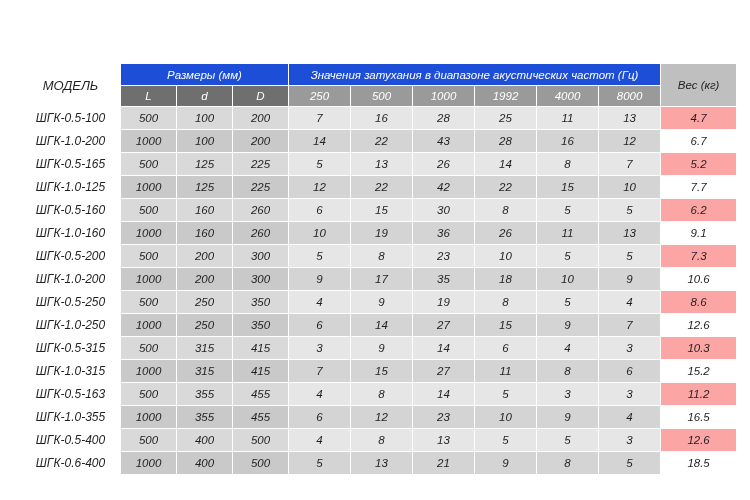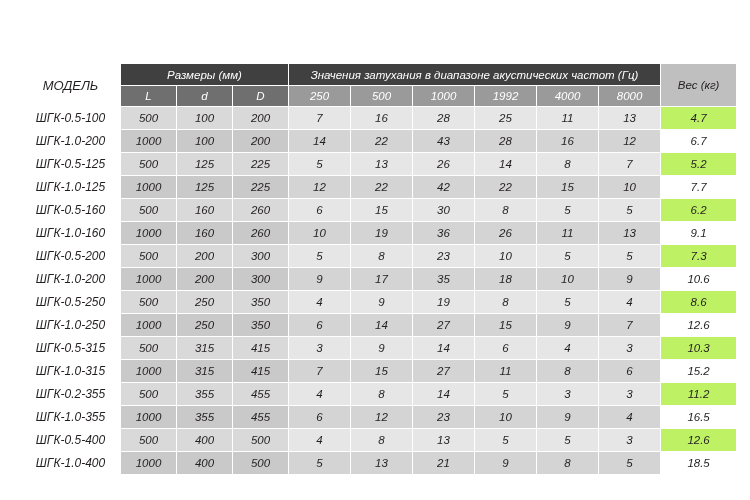--- a/index.html
+++ b/index.html
@@ -38,21 +38,21 @@
   .hdr-model {
     background: #ffffff;
     color: #231f20;
     font-weight: bold;
     font-size: 13px;
     text-align: left;
     padding-left: 6px !important;
     border-left: 1px solid #ffffff;
   }
   .hdr-group {
-    background: #404040;
+    background: #1d4ed8;
     color: #ffffff;
     font-weight: bold;
     font-size: 11.5px;
     height: 21px;
   }
   .hdr-weight {
     background: #bfbfbf;
     color: #231f20;
     font-weight: bold;
     font-size: 11.5px;
@@ -80,21 +80,21 @@
     font-weight: bold;
     font-size: 12px;
     text-align: left;
     padding-left: 6px !important;
     margin-top: 30px;
   }
   .row-odd .cell-dim { background: #d9d9d9; }
   .row-even .cell-dim { background: #c9c9c9; }
   .row-odd .cell-freq { background: #e6e6e6; }
   .row-even .cell-freq { background: #d4d4d4; }
-  .row-odd .cell-weight { background: #bef264; }
+  .row-odd .cell-weight { background: #fca5a5; }
   .row-even .cell-weight { background: #ffffff; }
   .cell-weight { color: #231f20; }
 </style>
 </head>
 <body>
 
 <div id="sheet">
   <table class="spec">
     <colgroup>
       <col style="width:106px">
@@ -149,21 +149,21 @@
         <td class="cell-dim">200</td>
         <td class="cell-freq">14</td>
         <td class="cell-freq">22</td>
         <td class="cell-freq">43</td>
         <td class="cell-freq">28</td>
         <td class="cell-freq">16</td>
         <td class="cell-freq">12</td>
         <td class="cell-weight">6.7</td>
       </tr>
       <tr class="row-odd">
-        <td class="cell-model">ШГК-0.5-125</td>
+        <td class="cell-model">ШГК-0.5-165</td>
         <td class="cell-dim">500</td>
         <td class="cell-dim">125</td>
         <td class="cell-dim">225</td>
         <td class="cell-freq">5</td>
         <td class="cell-freq">13</td>
         <td class="cell-freq">26</td>
         <td class="cell-freq">14</td>
         <td class="cell-freq">8</td>
         <td class="cell-freq">7</td>
         <td class="cell-weight">5.2</td>
@@ -279,21 +279,21 @@
         <td class="cell-dim">415</td>
         <td class="cell-freq">7</td>
         <td class="cell-freq">15</td>
         <td class="cell-freq">27</td>
         <td class="cell-freq">11</td>
         <td class="cell-freq">8</td>
         <td class="cell-freq">6</td>
         <td class="cell-weight">15.2</td>
       </tr>
       <tr class="row-odd">
-        <td class="cell-model">ШГК-0.2-355</td>
+        <td class="cell-model">ШГК-0.5-163</td>
         <td class="cell-dim">500</td>
         <td class="cell-dim">355</td>
         <td class="cell-dim">455</td>
         <td class="cell-freq">4</td>
         <td class="cell-freq">8</td>
         <td class="cell-freq">14</td>
         <td class="cell-freq">5</td>
         <td class="cell-freq">3</td>
         <td class="cell-freq">3</td>
         <td class="cell-weight">11.2</td>
@@ -318,21 +318,21 @@
         <td class="cell-dim">500</td>
         <td class="cell-freq">4</td>
         <td class="cell-freq">8</td>
         <td class="cell-freq">13</td>
         <td class="cell-freq">5</td>
         <td class="cell-freq">5</td>
         <td class="cell-freq">3</td>
         <td class="cell-weight">12.6</td>
       </tr>
       <tr class="row-even">
-        <td class="cell-model">ШГК-1.0-400</td>
+        <td class="cell-model">ШГК-0.6-400</td>
         <td class="cell-dim">1000</td>
         <td class="cell-dim">400</td>
         <td class="cell-dim">500</td>
         <td class="cell-freq">5</td>
         <td class="cell-freq">13</td>
         <td class="cell-freq">21</td>
         <td class="cell-freq">9</td>
         <td class="cell-freq">8</td>
         <td class="cell-freq">5</td>
         <td class="cell-weight">18.5</td>

